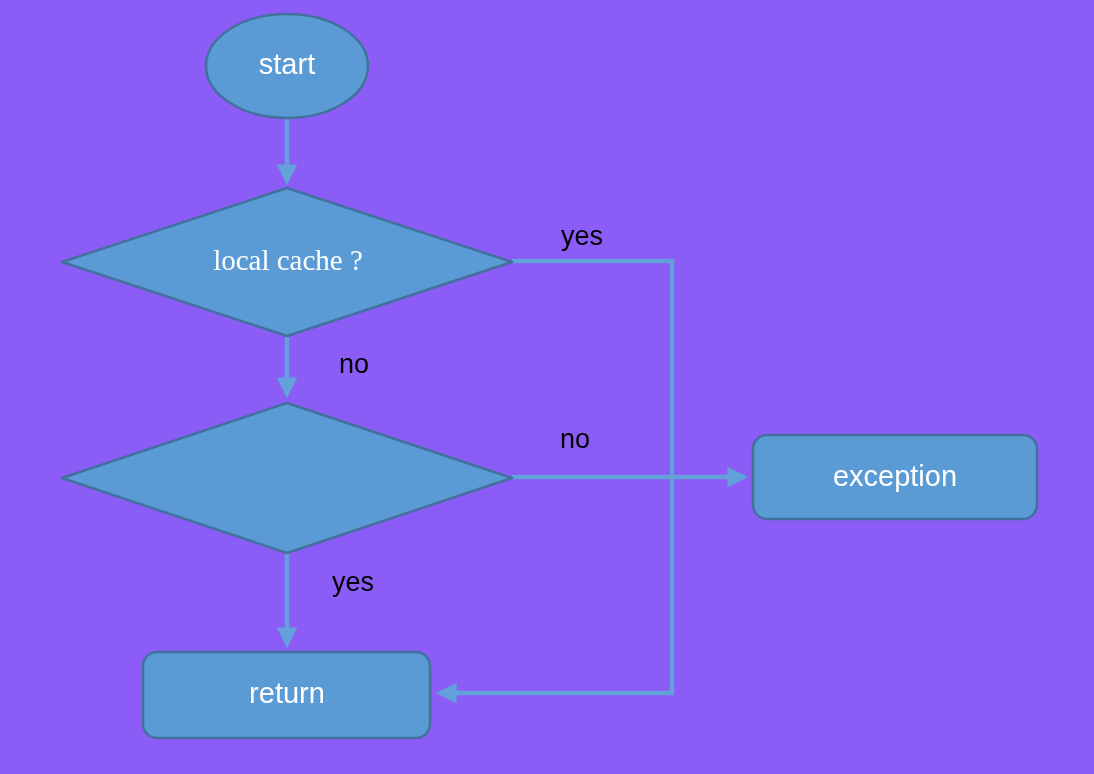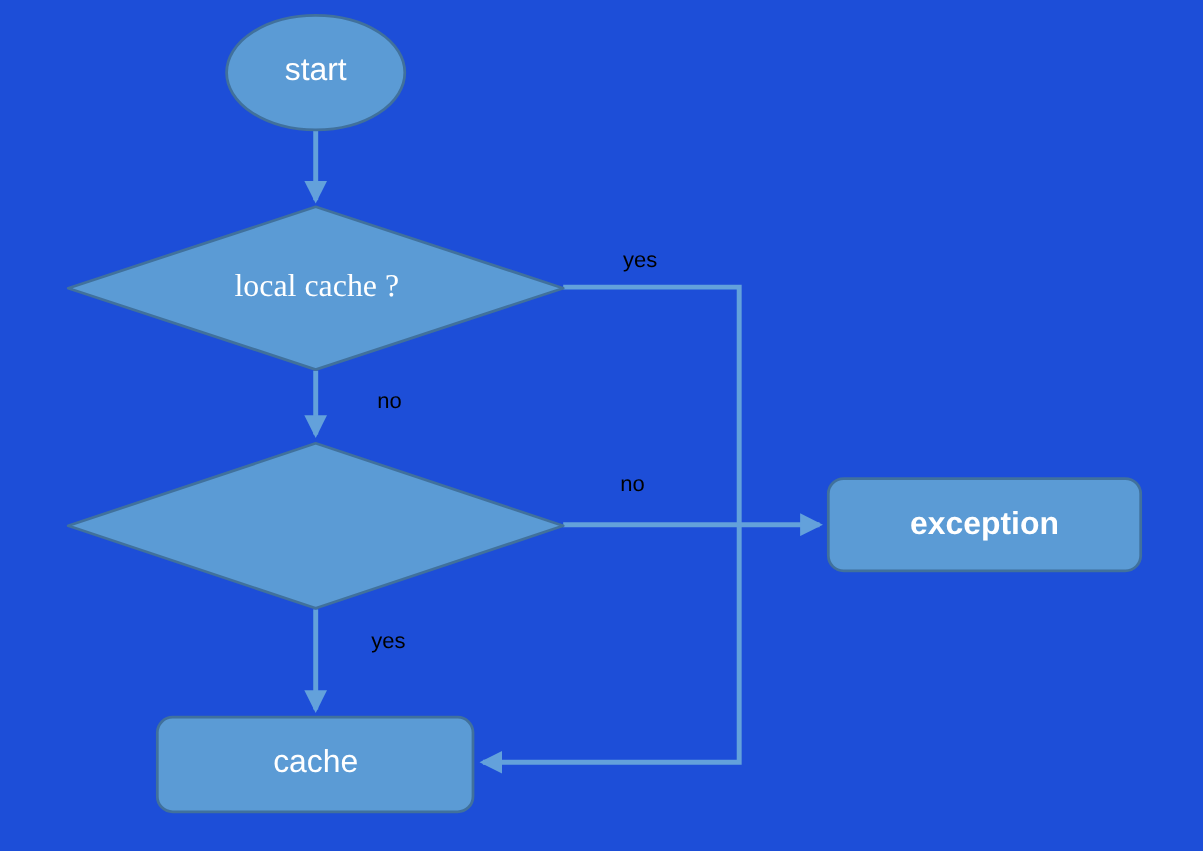--- a/index.html
+++ b/index.html
@@ -5,21 +5,21 @@
   html, body {
     margin: 0;
     padding: 0;
     background: #ffffff;
     font-family: "Liberation Sans", "DejaVu Sans", sans-serif;
   }
   .canvas {
     position: relative;
     width: 1094px;
     height: 774px;
-    background: #1d4ed8;
+    background: #8b5cf6;
     overflow: hidden;
   }
   .canvas svg {
     position: absolute;
     left: 0;
     top: 0;
   }
   .label {
     position: absolute;
     transform: translate(-50%, -50%);
@@ -28,28 +28,28 @@
     line-height: 1.1;
     user-select: none;
   }
   .node-label {
     color: #ffffff;
     font-size: 29px;
     font-weight: 400;
   }
   .edge-label {
     color: #000000;
-    font-size: 20px;
+    font-size: 27px;
     font-weight: 400;
   }
   
   .pos-start     { left: 287px; top: 65px;  }
   .pos-cache     { left: 288px; top: 261px; font-family: Liberation Serif, serif; }
   .pos-snapshot  { left: 287px; top: 477px; }
-  .pos-exception { left: 895px; top: 477px; font-weight: bold; }
+  .pos-exception { left: 895px; top: 477px; }
   .pos-return    { left: 287px; top: 694px; }
   .pos-yes1      { left: 582px; top: 237px; }
   .pos-no1       { left: 354px; top: 365px; }
   .pos-no2       { left: 575px; top: 440px; }
   .pos-yes2      { left: 353px; top: 583px; }
 </style>
 </head>
 <body>
 
 <div class="canvas">
@@ -82,21 +82,21 @@
     <rect x="143" y="652" width="287" height="86" rx="14" ry="14" stroke-width="2.5" fill="#5B9BD5" stroke="#41719C"></rect>
   </svg>
 
   <div class="label node-label pos-start">start</div>
 
   <div class="label node-label pos-cache">local cache ?</div>
 
 
   <div class="label node-label pos-exception">exception</div>
 
-  <div class="label node-label pos-return">cache</div>
+  <div class="label node-label pos-return">return</div>
 
   <div class="label edge-label pos-yes1">yes</div>
 
   <div class="label edge-label pos-no1">no</div>
 
   <div class="label edge-label pos-no2">no</div>
 
   <div class="label edge-label pos-yes2">yes</div>
 
 </div>

